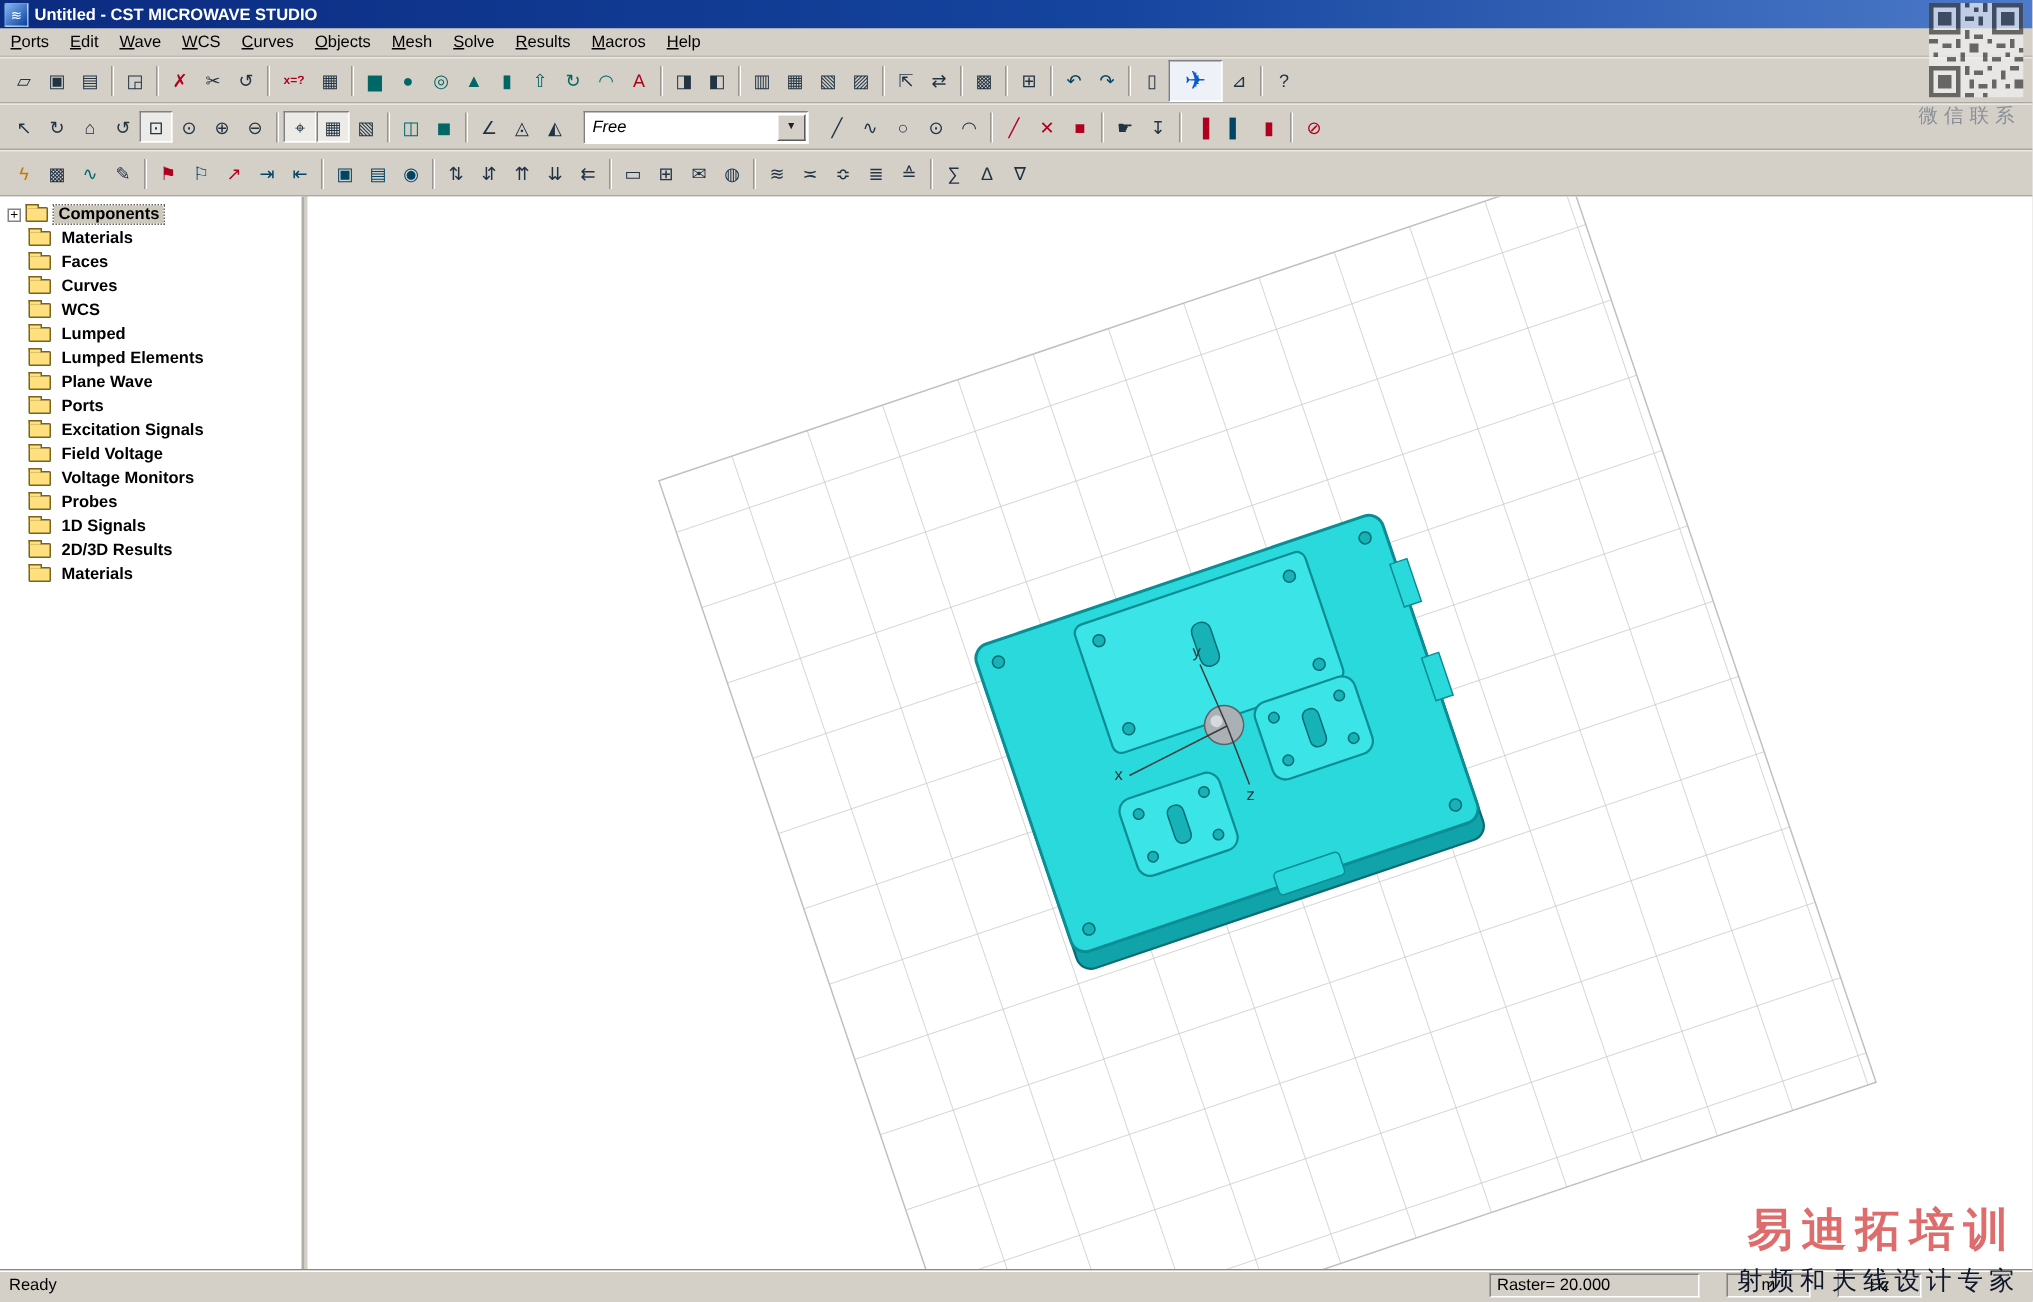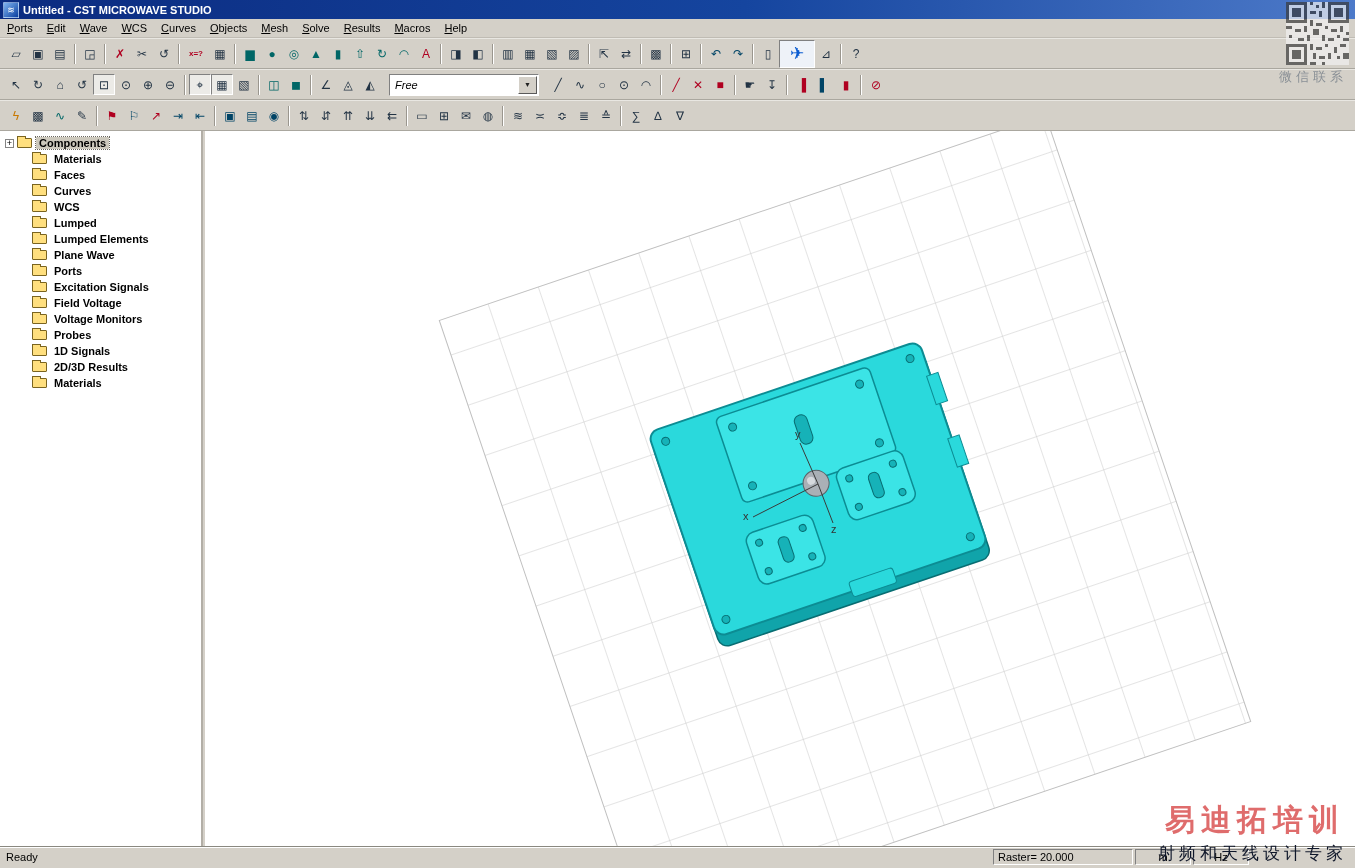--- a/index.html
+++ b/index.html
@@ -61,21 +61,21 @@
   .combo .arrow{
     width:17px;height:16px;margin-right:1px;background:#d4d0c8;
     border:1px solid;border-color:#fff #5a5a5a #5a5a5a #fff;
     display:flex;align-items:center;justify-content:center;font-size:7px;color:#222;
   }
   
   .tree{
     position:absolute;left:0;top:131px;width:203px;bottom:20px;background:#fff;
     border-right:2px solid #b2aea6;padding-top:4px;box-sizing:border-box;overflow:hidden;
   }
-  .tree-row{display:flex;align-items:center;height:16px;padding-left:32px;
+  .tree-row{display:flex;align-items:center;height:16px;padding-left:19px;
     font-size:11px;font-weight:bold;color:#000;white-space:nowrap;cursor:default;}
   .tree-row.root{padding-left:5px;}
   .expand{
     width:9px;height:9px;border:1px solid #848484;background:#fff;color:#000;
     font-size:9px;line-height:7px;text-align:center;margin-right:3px;
     font-weight:normal;flex:0 0 auto;box-sizing:border-box;
   }
   .folder{width:15px;height:10px;background:#ffdf7e;border:1px solid #7a6420;
     border-radius:1px;margin-right:4px;position:relative;flex:0 0 auto;box-sizing:border-box;}
   .folder::before{content:"";position:absolute;top:-3px;left:-1px;width:7px;height:2px;
@@ -86,21 +86,21 @@
     position:absolute;left:205px;top:131px;right:0;bottom:20px;background:#fff;
   }
   .viewport svg{display:block;}
   
   .statusbar{
     position:absolute;left:0;bottom:0;width:100%;height:20px;background:#d4d0c8;
     border-top:1px solid #fff;box-shadow:0 -1px 0 #8a8880;
     font-size:11px;color:#000;
   }
   .sb-ready{position:absolute;left:6px;top:3px;}
-  .sb-cells{position:absolute;left:993px;right:2px;top:1px;display:flex;gap:2px;}
+  .sb-cells{position:absolute;left:993px;right:2px;top:1px;display:flex;gap:18px;}
   .sb-cell{
     height:16px;border:1px solid;border-color:#808080 #fff #fff #808080;
     padding:1px 4px 0 4px;box-sizing:border-box;background:#d4d0c8;white-space:nowrap;
   }
   .sb-raster{width:140px;}
   .sb-small{width:56px;text-align:center;}
   
   .qr{position:absolute;right:6px;top:2px;opacity:.7;z-index:40;}
   .qr-caption{
     position:absolute;right:8px;top:68px;z-index:40;color:#8a9096;

